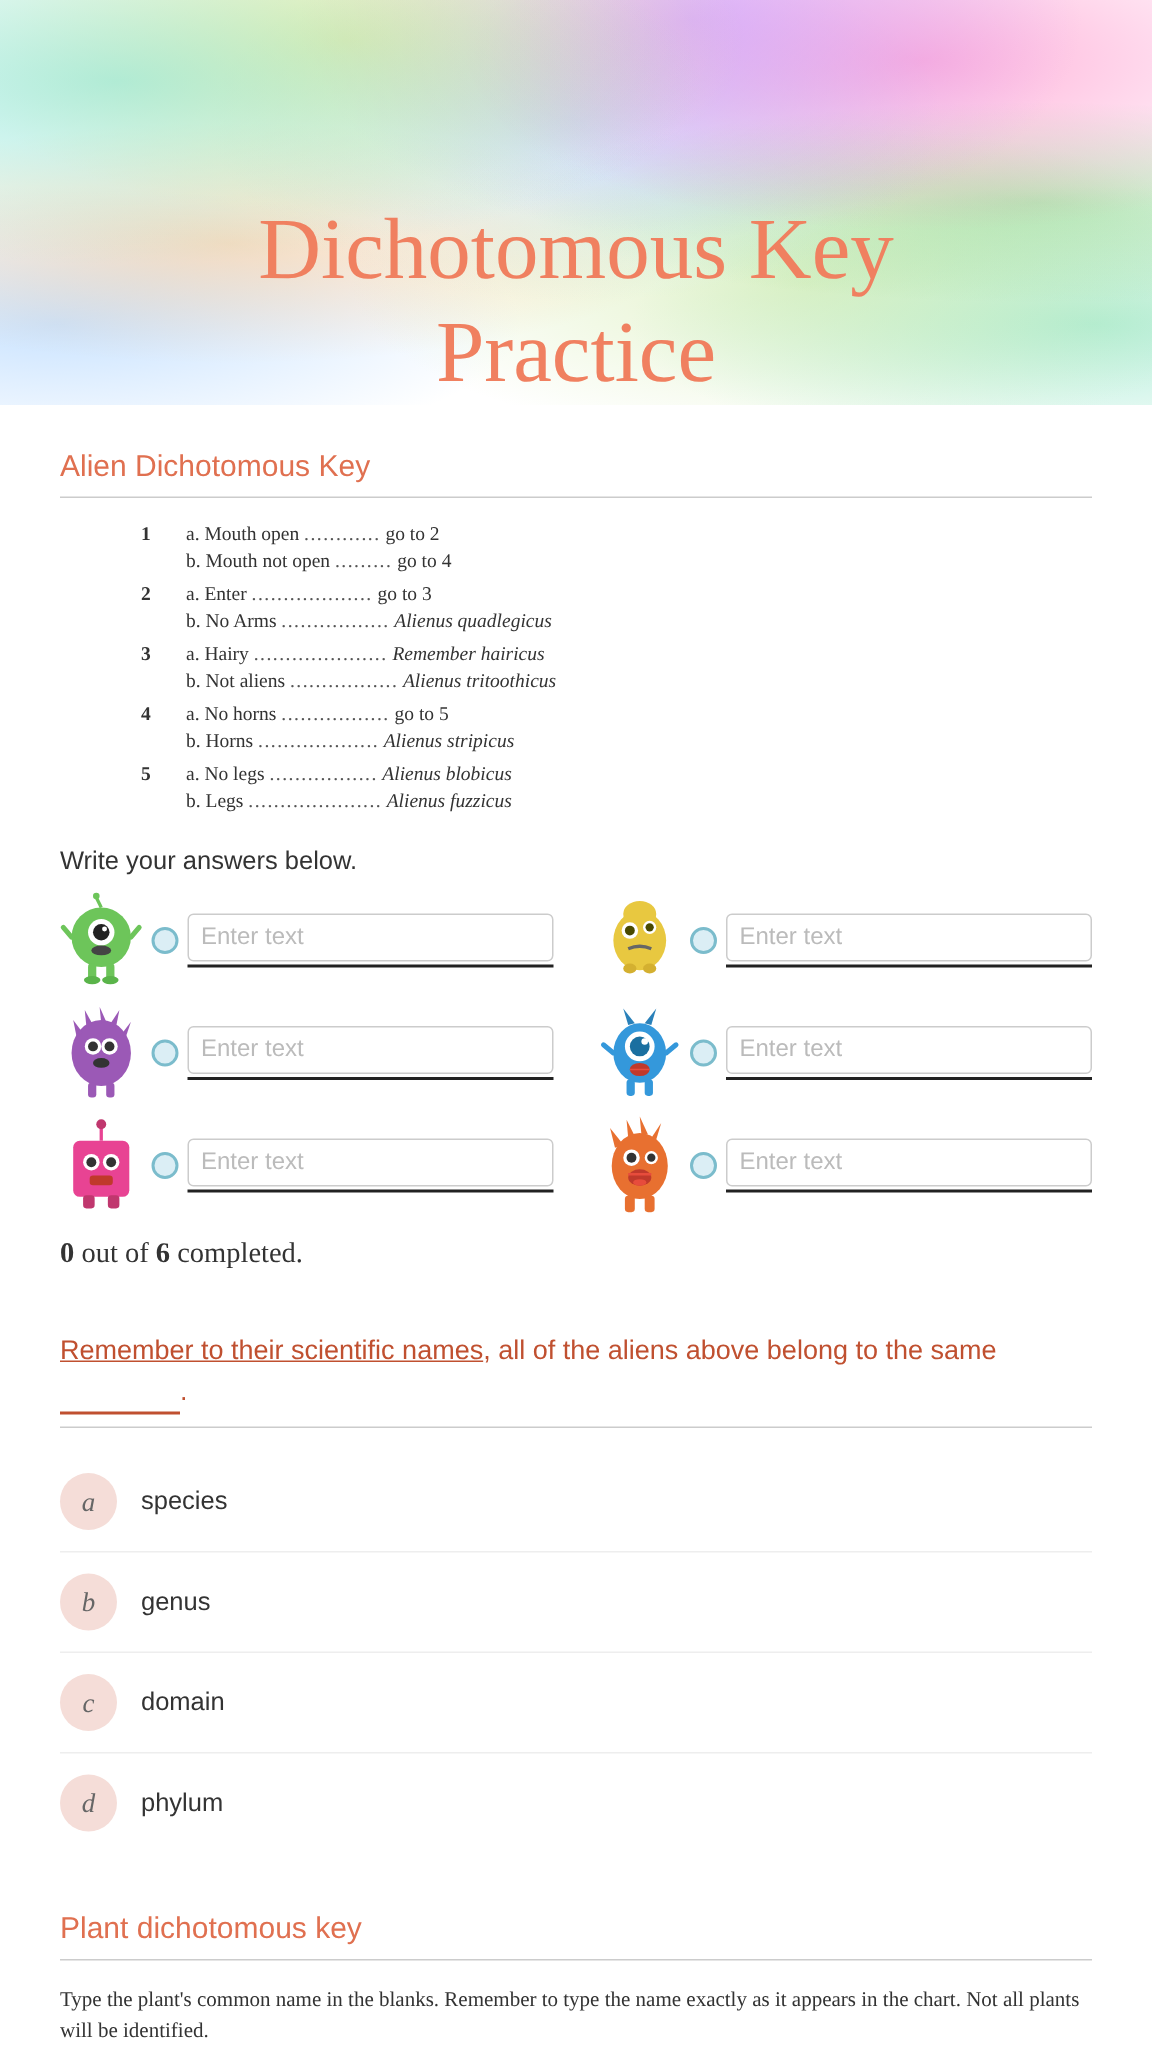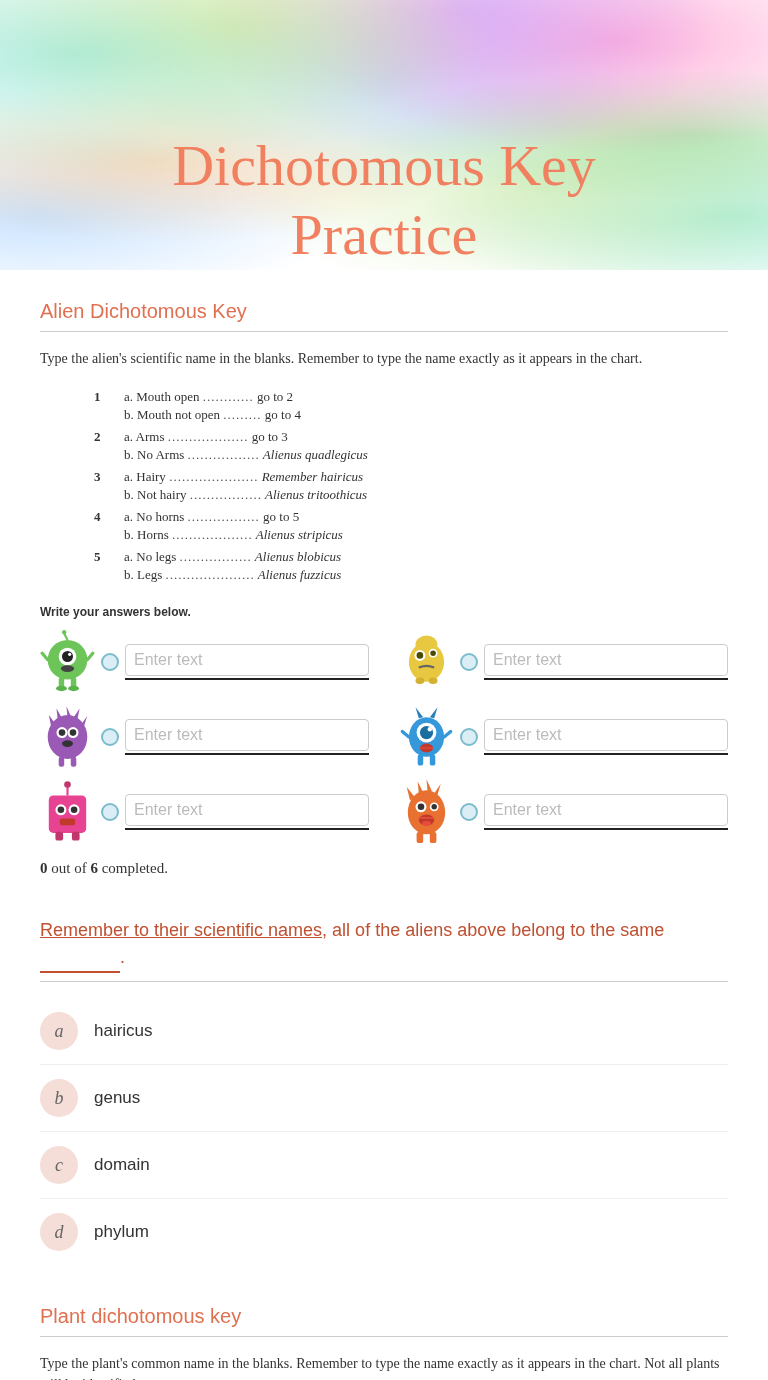--- a/index.html
+++ b/index.html
@@ -105,25 +105,24 @@
     .key-dots {
       letter-spacing: 1px;
       color: #555;
     }
     .key-result {
       font-style: italic;
     }
 
     
     .write-label {
-      font-size: 12px;
+      font-size: 17px;
       color: #333;
       margin-bottom: 10px;
       font-family: Arial, sans-serif;
-      font-weight: bold;
     }
 
     
     .alien-grid {
       display: grid;
       grid-template-columns: 1fr 1fr;
       gap: 10px 30px;
       margin-bottom: 16px;
     }
     .alien-item {
@@ -160,21 +159,21 @@
       font-size: 16px;
       color: #aaa;
       background: #fff;
       outline: none;
       font-family: Arial, sans-serif;
     }
     .alien-input::placeholder { color: #bbb; }
 
     
     .progress-text {
-      font-size: 15px;
+      font-size: 19px;
       color: #333;
       margin-bottom: 40px;
     }
     .progress-text strong { font-weight: 700; }
 
     
     .question-text {
       font-size: 18px;
       color: #c05030;
       line-height: 1.5;
@@ -225,56 +224,55 @@
     <span>Dichotomous Key</span><br>
     <span>Practice</span>
   </h1>
 </div>
 
 <div class="content">
 
   <div>
     <h2 class="section-title">Alien Dichotomous Key</h2>
     <hr class="divider">
-    <p class="instructions">Type the alien's scientific name in the blanks.  Remember to type the name exactly as it appears in the chart.</p>
 
     <div class="key-chart">
 
       <div class="key-row">
         <div class="key-num">1</div>
         <div class="key-entries">
           <span class="key-entry">
             <span class="key-letter">a. Mouth open </span><span class="key-dots">............</span><span> go to 2</span>
           </span>
           <span class="key-entry">
             <span class="key-letter">b. Mouth not open </span><span class="key-dots">.........</span><span> go to 4</span>
           </span>
         </div>
       </div>
 
       <div class="key-row">
         <div class="key-num">2</div>
         <div class="key-entries">
           <span class="key-entry">
-            <span class="key-letter">a. Arms </span><span class="key-dots">...................</span><span> go to 3</span>
+            <span class="key-letter">a. Enter </span><span class="key-dots">...................</span><span> go to 3</span>
           </span>
           <span class="key-entry">
             <span class="key-letter">b. No Arms </span><span class="key-dots">.................</span><span class="key-result"> Alienus quadlegicus</span>
           </span>
         </div>
       </div>
 
       <div class="key-row">
         <div class="key-num">3</div>
         <div class="key-entries">
           <span class="key-entry">
             <span class="key-letter">a. Hairy </span><span class="key-dots">.....................</span><span class="key-result"> Remember hairicus</span>
           </span>
           <span class="key-entry">
-            <span class="key-letter">b. Not hairy </span><span class="key-dots">.................</span><span class="key-result"> Alienus tritoothicus</span>
+            <span class="key-letter">b. Not aliens </span><span class="key-dots">.................</span><span class="key-result"> Alienus tritoothicus</span>
           </span>
         </div>
       </div>
 
       <div class="key-row">
         <div class="key-num">4</div>
         <div class="key-entries">
           <span class="key-entry">
             <span class="key-letter">a. No horns </span><span class="key-dots">.................</span><span> go to 5</span>
           </span>
@@ -487,21 +485,21 @@
   <div style="margin-top: 20px;">
     <p class="question-text">
       <u>Remember to their scientific names</u><span>, all of the aliens above belong to the same </span><span class="blank-line">&nbsp;</span><span>.</span>
     </p>
     <hr class="divider">
 
     <div class="mc-option">
       <div class="mc-badge">
           <span>a</span>
         </div>
-      <span>hairicus</span>
+      <span>species</span>
     </div>
     <div class="mc-option">
       <div class="mc-badge">
           <span>b</span>
         </div>
       <span>genus</span>
     </div>
     <div class="mc-option">
       <div class="mc-badge">
           <span>c</span>

